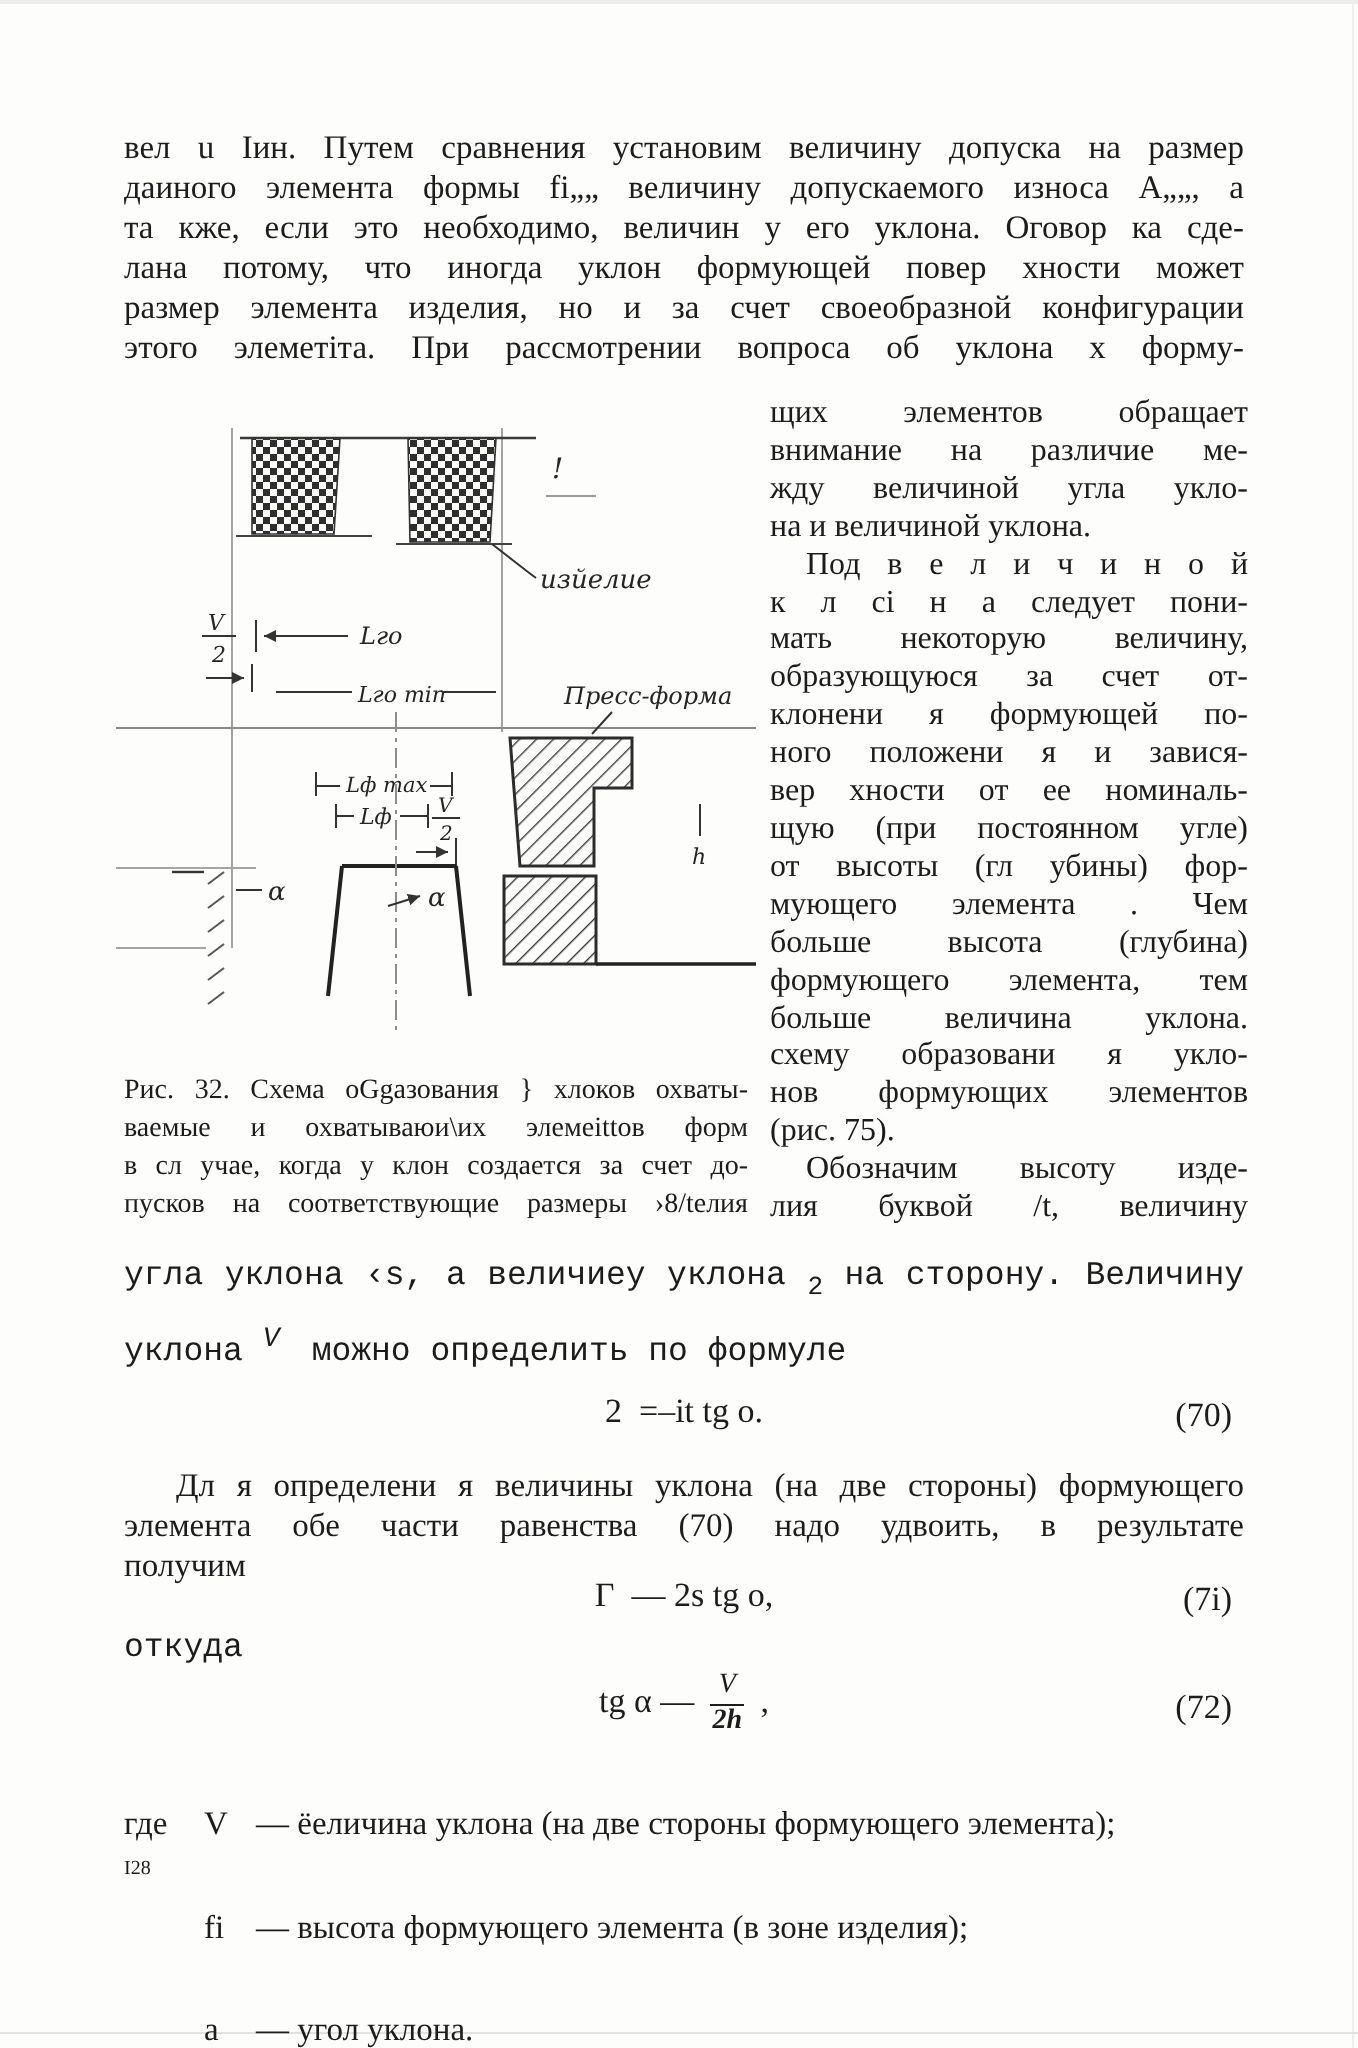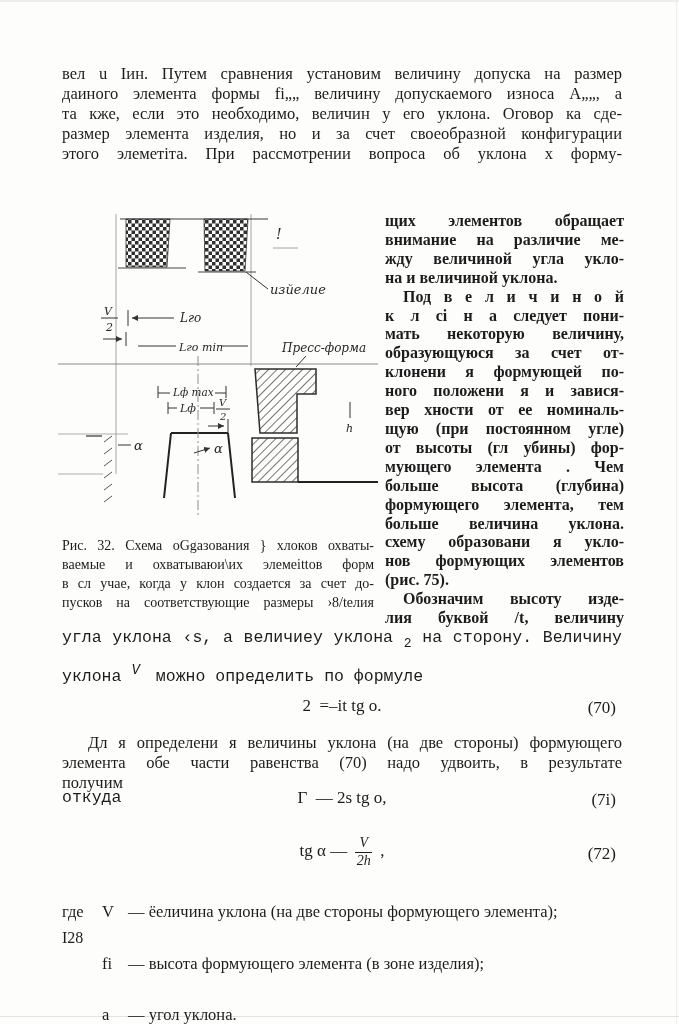--- a/index.html
+++ b/index.html
@@ -24,40 +24,41 @@
   .midline{font-size:16.5px;line-height:20px;font-family:Liberation Mono, monospace;}
   .just{text-align:justify;text-align-last:justify;}
   sub.mk{font-size:13px;vertical-align:-5px;}
   .supv{font-style:italic;font-size:14px;vertical-align:7px;margin:0 16px 0 10px;}
 
   .frow{position:absolute;left:62px;width:560px;font-size:17px;}
   .frow .body{display:block;text-align:center;white-space:pre;}
   .frow .tag{position:absolute;right:6px;top:2px;}
   .frac{display:inline-block;vertical-align:middle;text-align:center;font-style:italic;font-size:14px;line-height:1.05;margin:0 4px;}
   .frac .num{display:block;border-bottom:1px solid #1c1c1c;padding:0 4px 1px;}
-  .frac .den{display:block;padding-top:1px;}
+  .frac .den{display:block;padding-top:1px;font-weight:bold;}
 
   .defrow{display:flex;font-size:16.5px;line-height:19.6px;margin-top:32px;}
   .defrow .pfx{width:40px;flex:none;}
   .defrow .trm{width:26px;flex:none;}
-  .pagenum{font-size:16px;font-family:Liberation Serif, serif;}
+  .pagenum{font-size:10px;font-family:Liberation Serif, serif;}
 
   svg text{font-family:"DejaVu Serif", serif;font-style:italic;fill:#252525;}
 </style>
 </head>
 <body>
 
 <div class="edge-top"></div>
 <div class="edge-right"></div>
 <div class="edge-bottom"></div>
 
 <div class="blk" style="left:62px;top:64px;width:560px;">
   <div class="line">вел u Iин. Путем сравнения установим величину допуска на размер</div>
   <div class="line">даиного элемента формы fi„„ величину допускаемого износа А„„, а</div>
   <div class="line">та кже, если это необходимо, величин у его уклона. Оговор ка сде-</div>
+  <div class="line">лана потому, что иногда уклон формующей повер хности может</div>
   <div class="line">размер элемента изделия, но и за счет своеобразной конфигурации</div>
   <div class="line">этого элеметіта. При рассмотрении вопроса об уклона х форму-</div>
 </div>
 
 <div class="blk" style="left:58px;top:206px;width:322px;height:322px;">
 <svg width="322" height="322" viewBox="0 0 322 322">
   <defs>
     <pattern id="chk" width="7" height="7" patternUnits="userSpaceOnUse">
       <rect x="0" y="0" width="3.5" height="3.5" fill="#2f2f2f"></rect>
       <rect x="3.5" y="3.5" width="3.5" height="3.5" fill="#2f2f2f"></rect>
@@ -145,21 +146,21 @@
 
   <polygon points="197,163 258,163 258,188 239,188 239,227 202,227" fill="url(#hat)" stroke="#2c2c2c" stroke-width="1.5"></polygon>
   <polygon points="194,232 240,232 240,276 194,276" fill="url(#hat)" stroke="#2c2c2c" stroke-width="1.5"></polygon>
   <line x1="240" y1="276" x2="320" y2="276" stroke="#222" stroke-width="1.8"></line>
 
   <line x1="292" y1="196" x2="292" y2="212" stroke="#333" stroke-width="1"></line>
   <text x="288" y="226" font-size="11">h</text>
 </svg>
 </div>
 
-<div class="blk" style="left:385px;top:212px;width:239px;font-weight:bold;">
+<div class="blk" style="left:385px;top:198px;width:239px;">
   <div class="rline">щих элементов обращает</div>
   <div class="rline">внимание на различие ме-</div>
   <div class="rline">жду величиной угла укло-</div>
   <div class="rline nj">на и величиной уклона.</div>
   <div class="rline ind">Под  в е л и ч и н о й</div>
   <div class="rline">к л сi н а  следует пони-</div>
   <div class="rline">мать некоторую величину,</div>
   <div class="rline">образующуюся за счет от-</div>
   <div class="rline">клонени я формующей по-</div>
   <div class="rline">ного положени я и завися-</div>
@@ -202,21 +203,21 @@
   <div class="line ind2">Дл я определени я величины уклона (на две стороны) формующего</div>
   <div class="line">элемента обе части равенства (70) надо удвоить, в результате</div>
   <div class="line nj">получим</div>
 </div>
 
 <div class="frow" style="top:788px;">
   <span class="body">Г  — 2s tg o,</span>
   <span class="tag">(7i)</span>
 </div>
 
-<div class="blk midline" style="left:62px;top:788px;">откуда</div>
+<div class="blk midline" style="left:62px;top:814px;">откуда</div>
 
 <div class="frow" style="top:836px;">
   <span class="body"><span>tg α — </span><span class="frac"><span class="num">V</span><span class="den">2h</span></span><span> ,</span></span>
   <span class="tag" style="top:8px;">(72)</span>
 </div>
 
 <div class="blk" style="left:62px;top:870px;width:560px;">
   <div class="defrow">
     <span class="pfx">где</span>
     <span class="trm">V</span>

